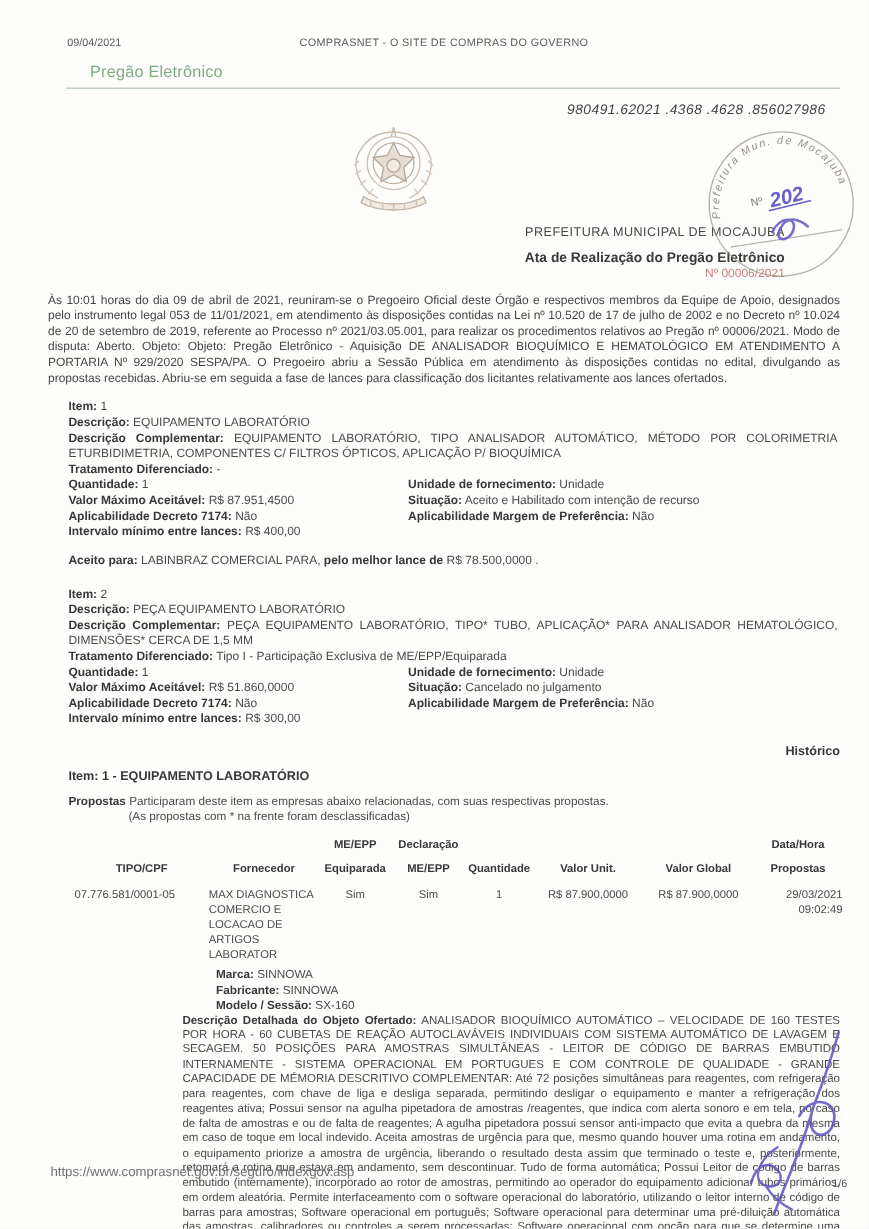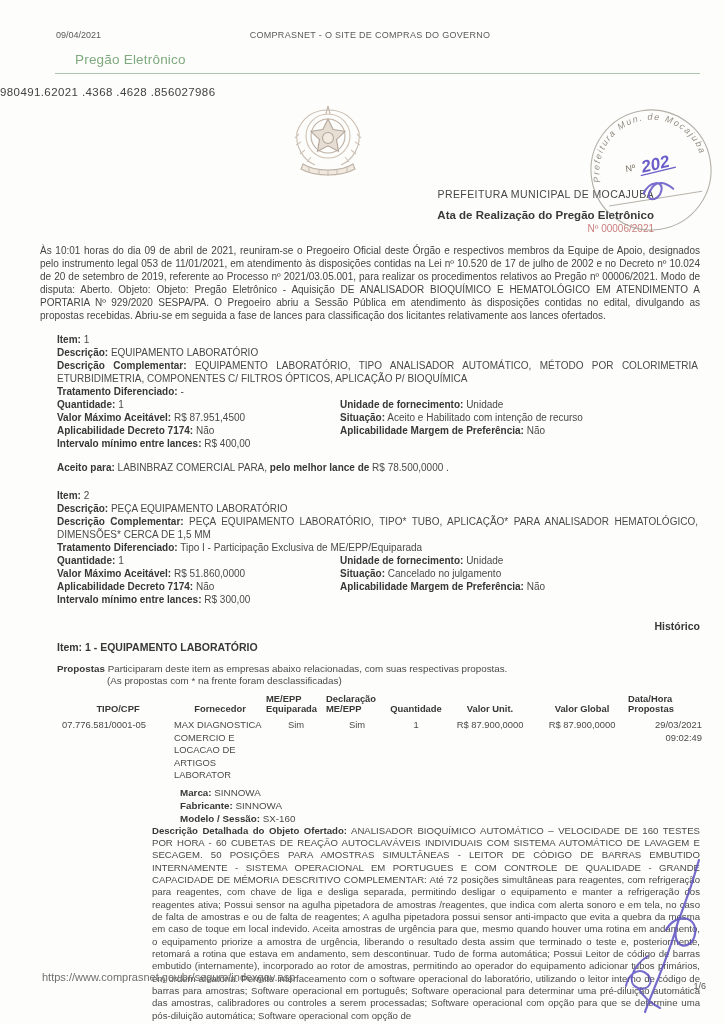--- a/index.html
+++ b/index.html
@@ -11,22 +11,22 @@
     font-family:"Liberation Sans","DejaVu Sans",sans-serif; font-size:10px;
   }
   
   .meta-row { position:absolute; top:30px; left:40px; right:24px; height:12px;
     font-size:9px; color:#5a5a5a; }
   .meta-date { position:absolute; left:16px; top:0; }
   .meta-site { position:absolute; left:0; right:0; text-align:center; letter-spacing:.3px; }
   
   .band { position:absolute; top:52px; left:55px; right:24px; border-bottom:1.5px solid #aec4ae; padding:0 0 6px 20px; }
   .band-title { color:#7faa7f; font-size:13.5px; letter-spacing:.2px; }
-  .code-line { position:absolute; top:86px; left:0; right:17px; text-align:left;
-    font-size:11.5px; color:#424242; letter-spacing:.4px; }
+  .code-line { position:absolute; top:86px; left:0; right:36px; text-align:right;
+    font-size:11.5px; color:#424242; letter-spacing:.4px;font-style:italic; }
   
   .center-head { position:absolute; top:102px; left:2px; width:652px; text-align:right; }
   .emblem { display:block; margin:0 auto; opacity:.85; }
   .org-name { margin-top:6px; font-size:10.5px; color:#474747; letter-spacing:.4px; }
   .doc-title { margin-top:9px; font-size:11.5px; font-weight:bold; color:#3a3a3a; }
   .doc-number { margin-top:2px; font-size:10px; color:#c87e7e; }
   
   .stamp { position:absolute; top:102px; right:6px; transform:rotate(-9deg); }
   
   .content { position:absolute; top:244px; left:40px; width:660px; }
@@ -38,21 +38,21 @@
   .fcol-r { position:absolute; left:283px; top:0; white-space:nowrap; }
   .aceito-line { margin:12px 0 0 17px; font-size:10px; color:#4a4a4a; }
   .hist-head { margin-top:14px; text-align:right; font-weight:bold; font-size:10.5px; color:#383838; }
   .item-head { margin:9px 0 0 17px; font-weight:bold; font-size:10.5px; color:#383838; }
   .prop-line1 { margin:10px 0 0 17px; font-size:9.8px; color:#4a4a4a; }
   .prop-line2 { margin:1px 0 0 67px; font-size:9.8px; color:#4a4a4a; }
   
   .tbl { margin:8px 0 0 22px; display:grid;
     grid-template-columns:112px 92px 60px 62px 56px 92px 92px 74px;
     column-gap:0; font-size:9.4px; }
-  .th { font-weight:bold; text-align:left; line-height:10px; color:#383838;
+  .th { font-weight:bold; text-align:center; line-height:20px; color:#383838;
     display:flex; align-items:flex-end; justify-content:center; padding-bottom:3px; }
   .td { line-height:12.5px; color:#4a4a4a; padding-top:2px; }
   .td.c { text-align:center; }
   .td.r { text-align:right; }
   .detail { margin:4px 0 0 140px; width:520px; font-size:9.8px; line-height:13px; color:#4a4a4a; }
   .obj-desc { margin:0 0 0 112px; width:548px; text-align:justify;
     font-size:9.6px; line-height:12.35px; color:#4a4a4a; }
   
   .footer-url { position:absolute; left:42px; top:971px; font-size:11px; color:#6f6f6f; }
   .footer-page { position:absolute; right:18px; top:981px; font-size:9px; color:#555; }

